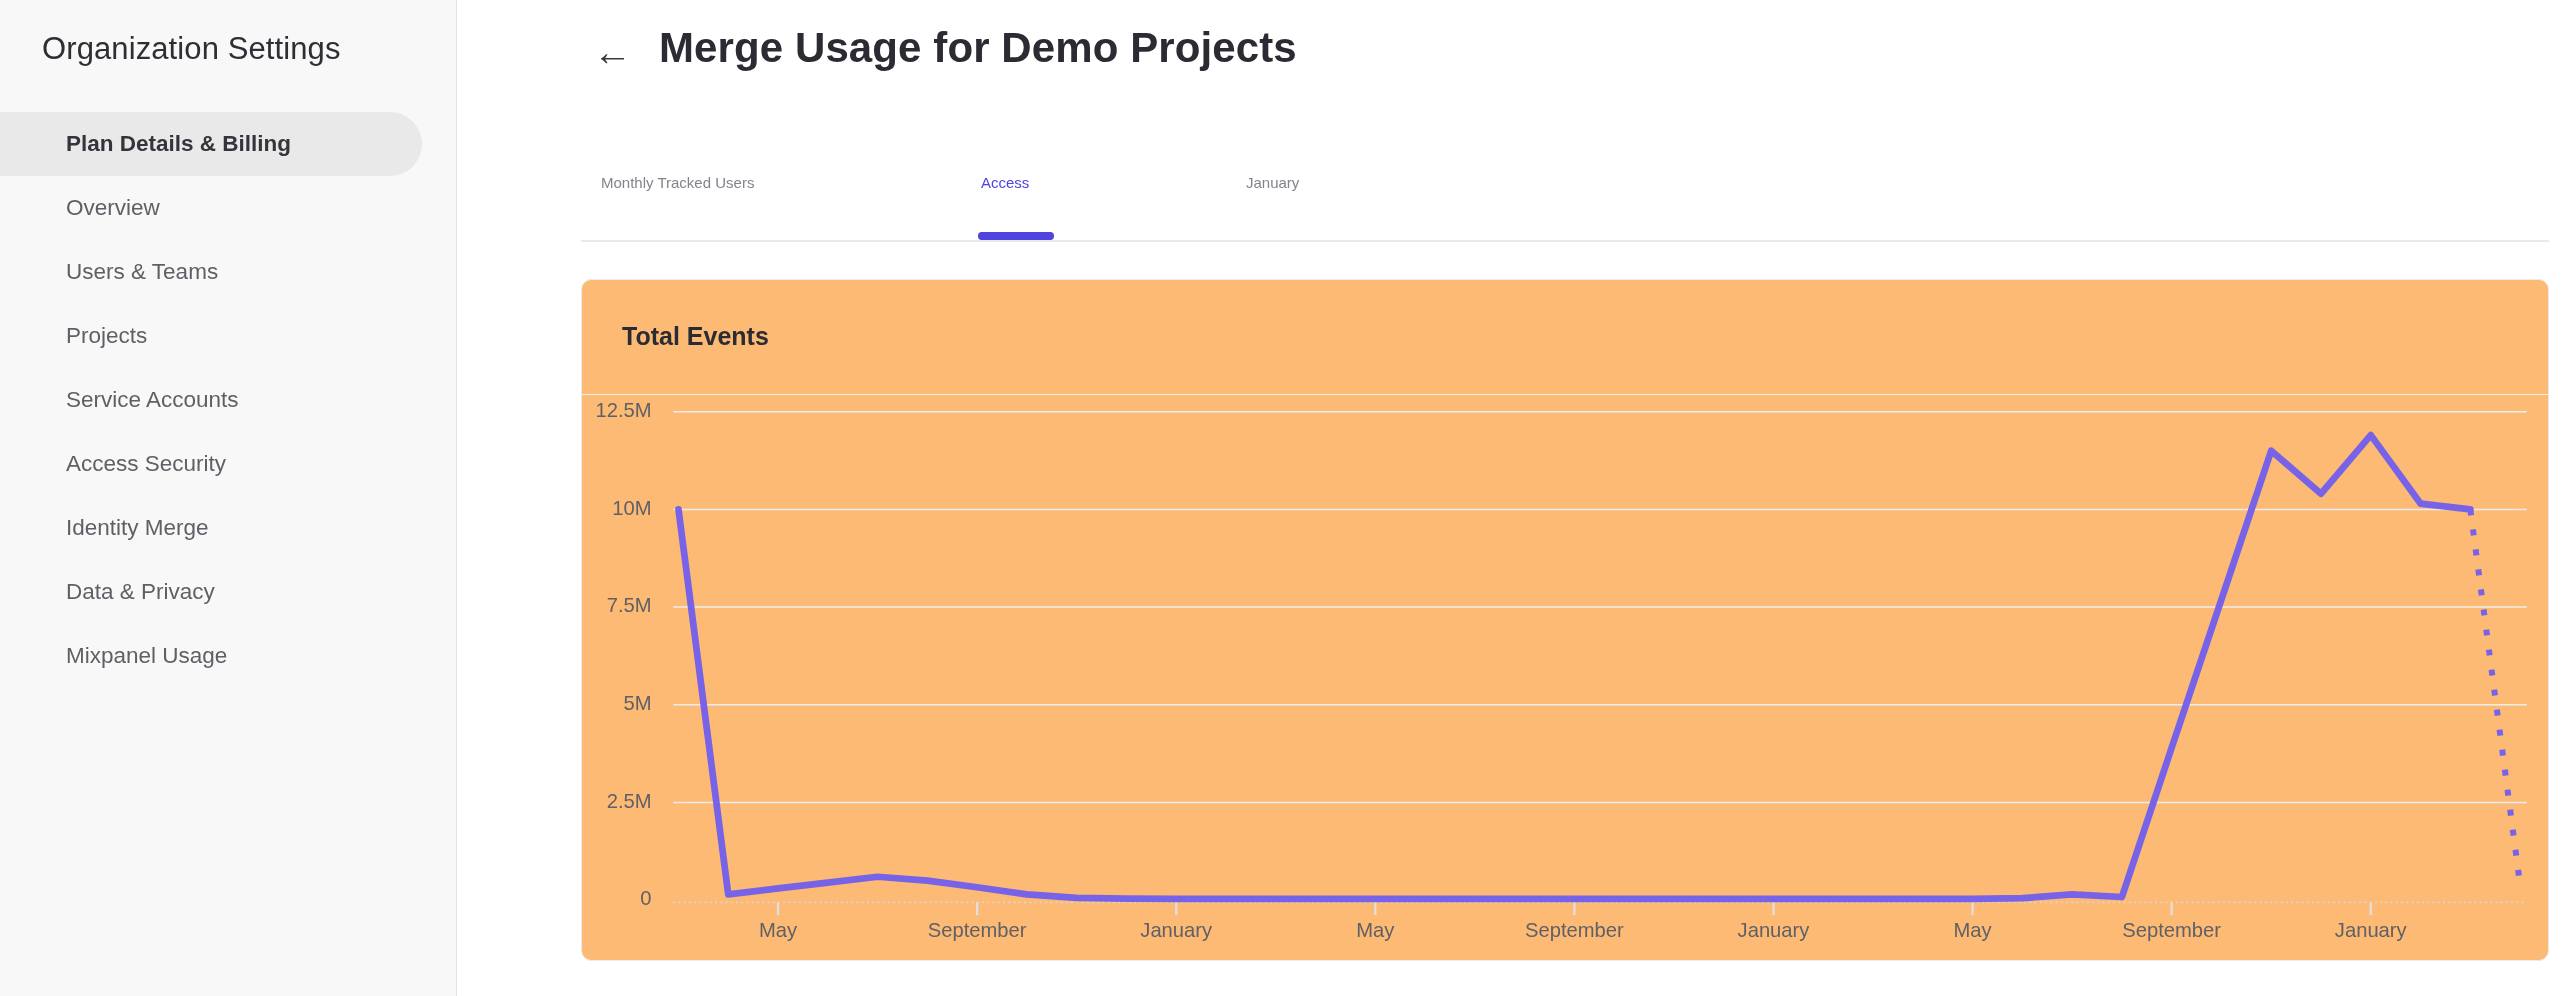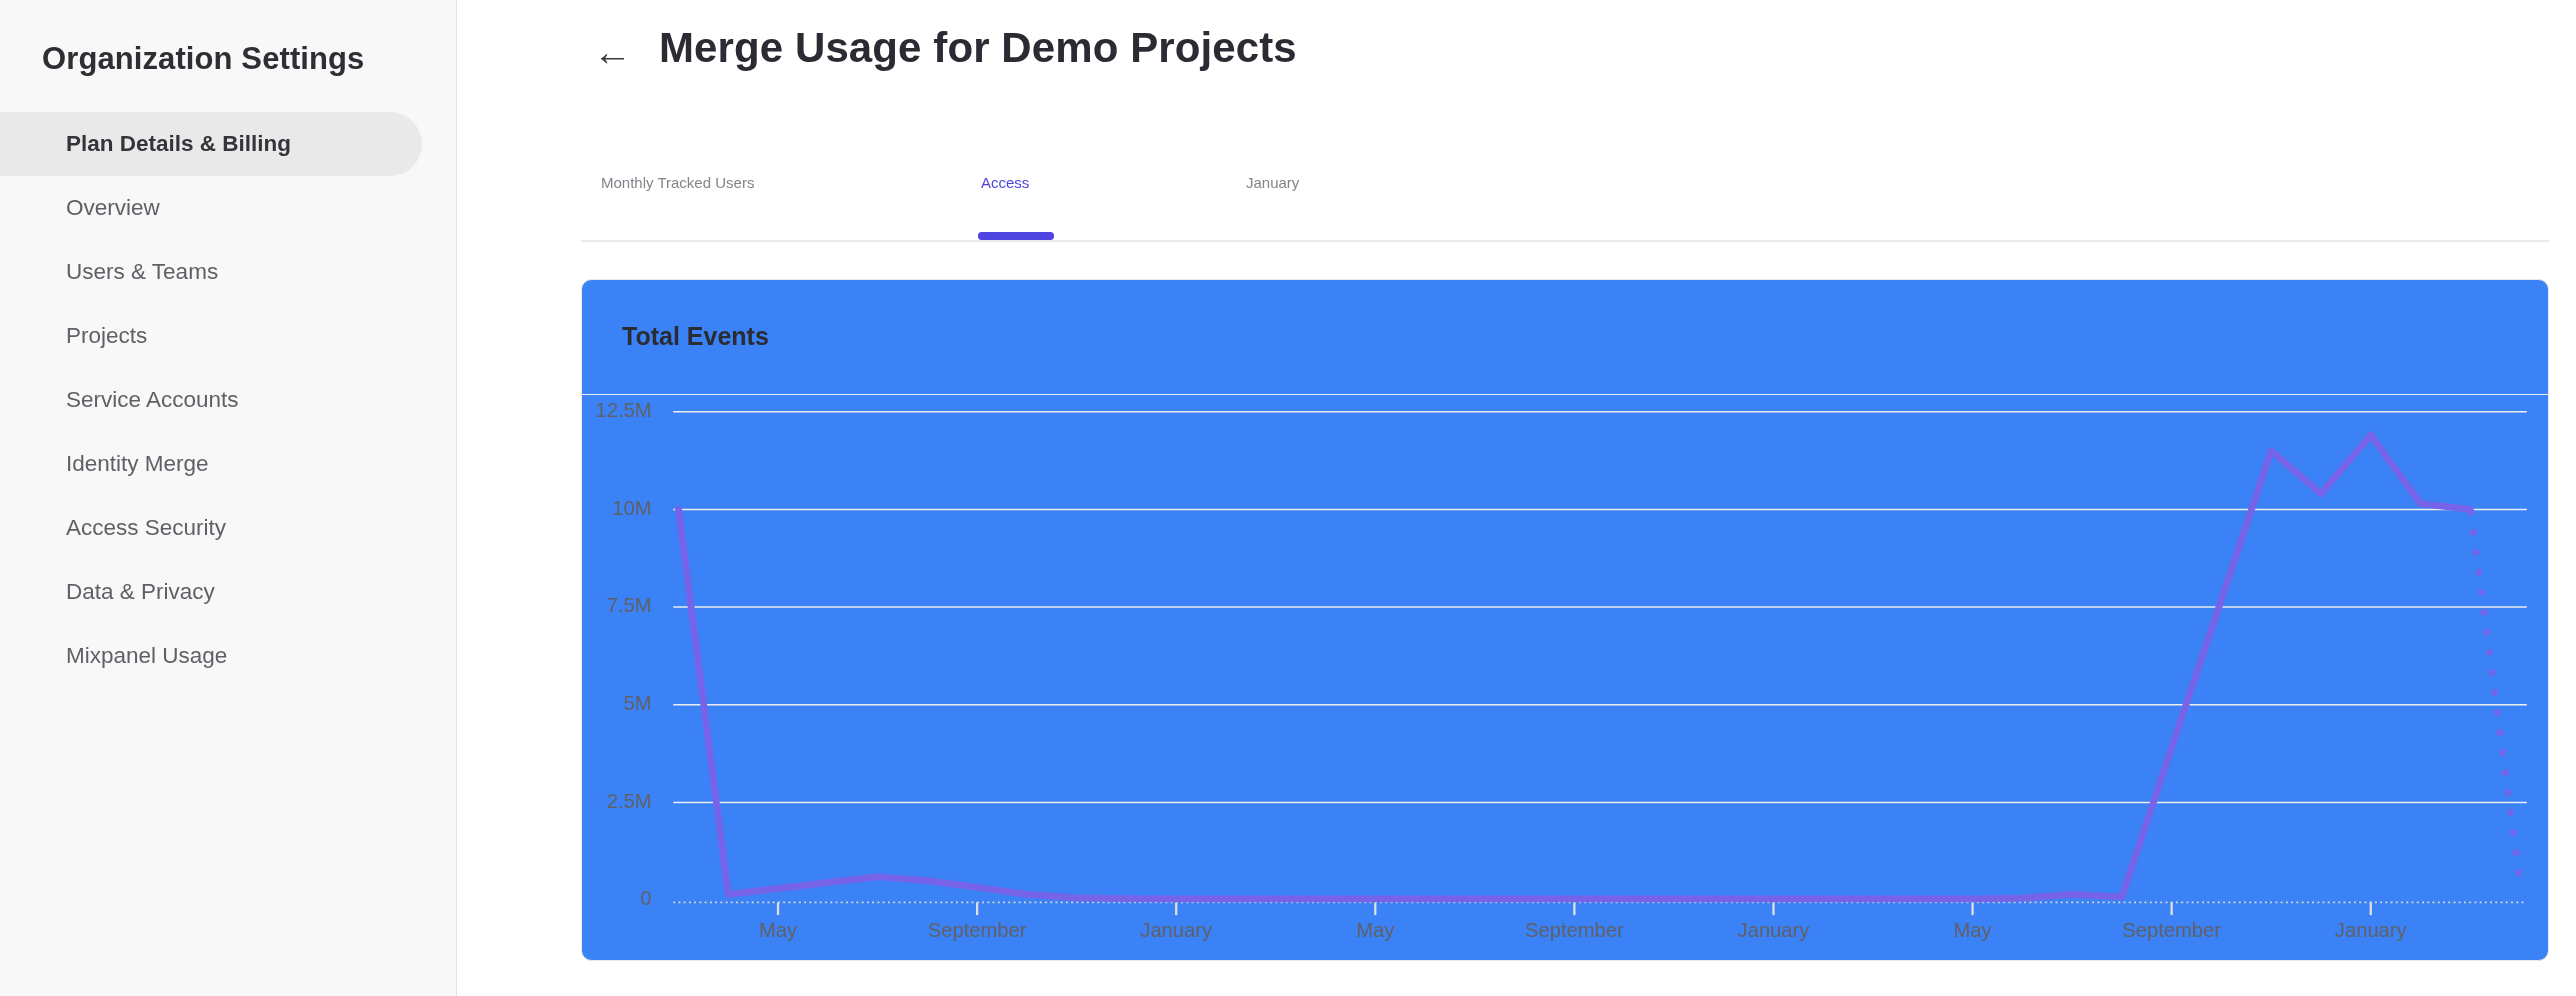--- a/index.html
+++ b/index.html
@@ -3,22 +3,22 @@
 <meta charset="utf-8">
 <style>
   * { margin:0; padding:0; box-sizing:border-box; }
   html,body { width:2576px; height:997px; background:#ffffff; overflow:hidden;
               font-family:"Liberation Sans", sans-serif; }
   .page { position:relative; width:2576px; height:997px; background:#fff; }
 
   
   .sidebar { position:absolute; left:0; top:0; width:457px; height:997px;
              background:#f8f8f8; border-right:1.5px solid #e3e3e3; }
-  .sidebar-title { position:absolute; left:42px; top:41px; font-size:31px;
-                   font-weight:700; color:#2e2e35; letter-spacing:0.1px; white-space:nowrap; }
+  .sidebar-title { position:absolute; left:42px; top:31px; font-size:31px;
+                   font-weight:400; color:#2e2e35; letter-spacing:0.1px; white-space:nowrap; }
   .nav { position:absolute; left:0; top:112px; width:457px; }
   .nav-item { position:relative; height:64px; line-height:64px; padding-left:66px;
               font-size:22.5px; color:#5f5f66; white-space:nowrap; cursor:pointer; }
   .nav-item.active { background:#e9e9e9; width:422px; border-radius:0 33px 33px 0;
                      color:#34343b; font-weight:600; }
 
   
   .back-btn { position:absolute; left:593px; top:22.5px; width:52px; height:57px;
               font-size:39px; color:#3a3a42; line-height:57px; text-align:left; cursor:pointer; }
   .page-title { position:absolute; left:659px; top:24px; font-size:42px; font-weight:700;
@@ -31,43 +31,43 @@
          color:#83838c; white-space:nowrap; cursor:pointer; }
   .tab-0 { left:20px; }
   .tab-1 { left:400px; }
   .tab-2 { left:665px; }
   .tab.active { font-weight:500; }
   .tab-indicator { position:absolute; left:397px; top:85px; width:76px; height:7.5px;
                    border-radius:3.7px; }
 
   
   .card { position:absolute; left:581px; top:279px; width:1968px; height:682px;
-          border:1.5px solid #eaeaea; border-radius:10.5px; background:#3b82f6; }
+          border:1.5px solid #eaeaea; border-radius:10.5px; background:#fdba74; }
   .card-header { position:absolute; left:0; top:0; width:100%; height:115px;
                  border-bottom:1.5px solid #efefef; }
   .card-title { position:absolute; left:40px; top:0; height:113px; line-height:113px;
                 font-size:25px; font-weight:700; color:#2b2b33; white-space:nowrap; }
   .chart-wrap { position:absolute; left:0; top:116px; width:1965px; height:561px; }
   svg text { font-family:"Liberation Sans", sans-serif; }
 </style>
 </head>
 <body>
 
 <div class="page">
 
   <aside class="sidebar">
     <div class="sidebar-title">Organization Settings</div>
     <nav class="nav">
       <div class="nav-item active">Plan Details &amp; Billing</div>
       <div class="nav-item">Overview</div>
       <div class="nav-item">Users &amp; Teams</div>
       <div class="nav-item">Projects</div>
       <div class="nav-item">Service Accounts</div>
+      <div class="nav-item">Access Security</div>
       <div class="nav-item">Identity Merge</div>
-      <div class="nav-item">Access Security</div>
       <div class="nav-item">Data &amp; Privacy</div>
       <div class="nav-item">Mixpanel Usage</div>
     </nav>
   </aside>
 
   <div class="back-btn">←</div>
   <h1 class="page-title">Merge Usage for Demo Projects</h1>
 
   <div class="tabs">
     <div class="divider"></div>

